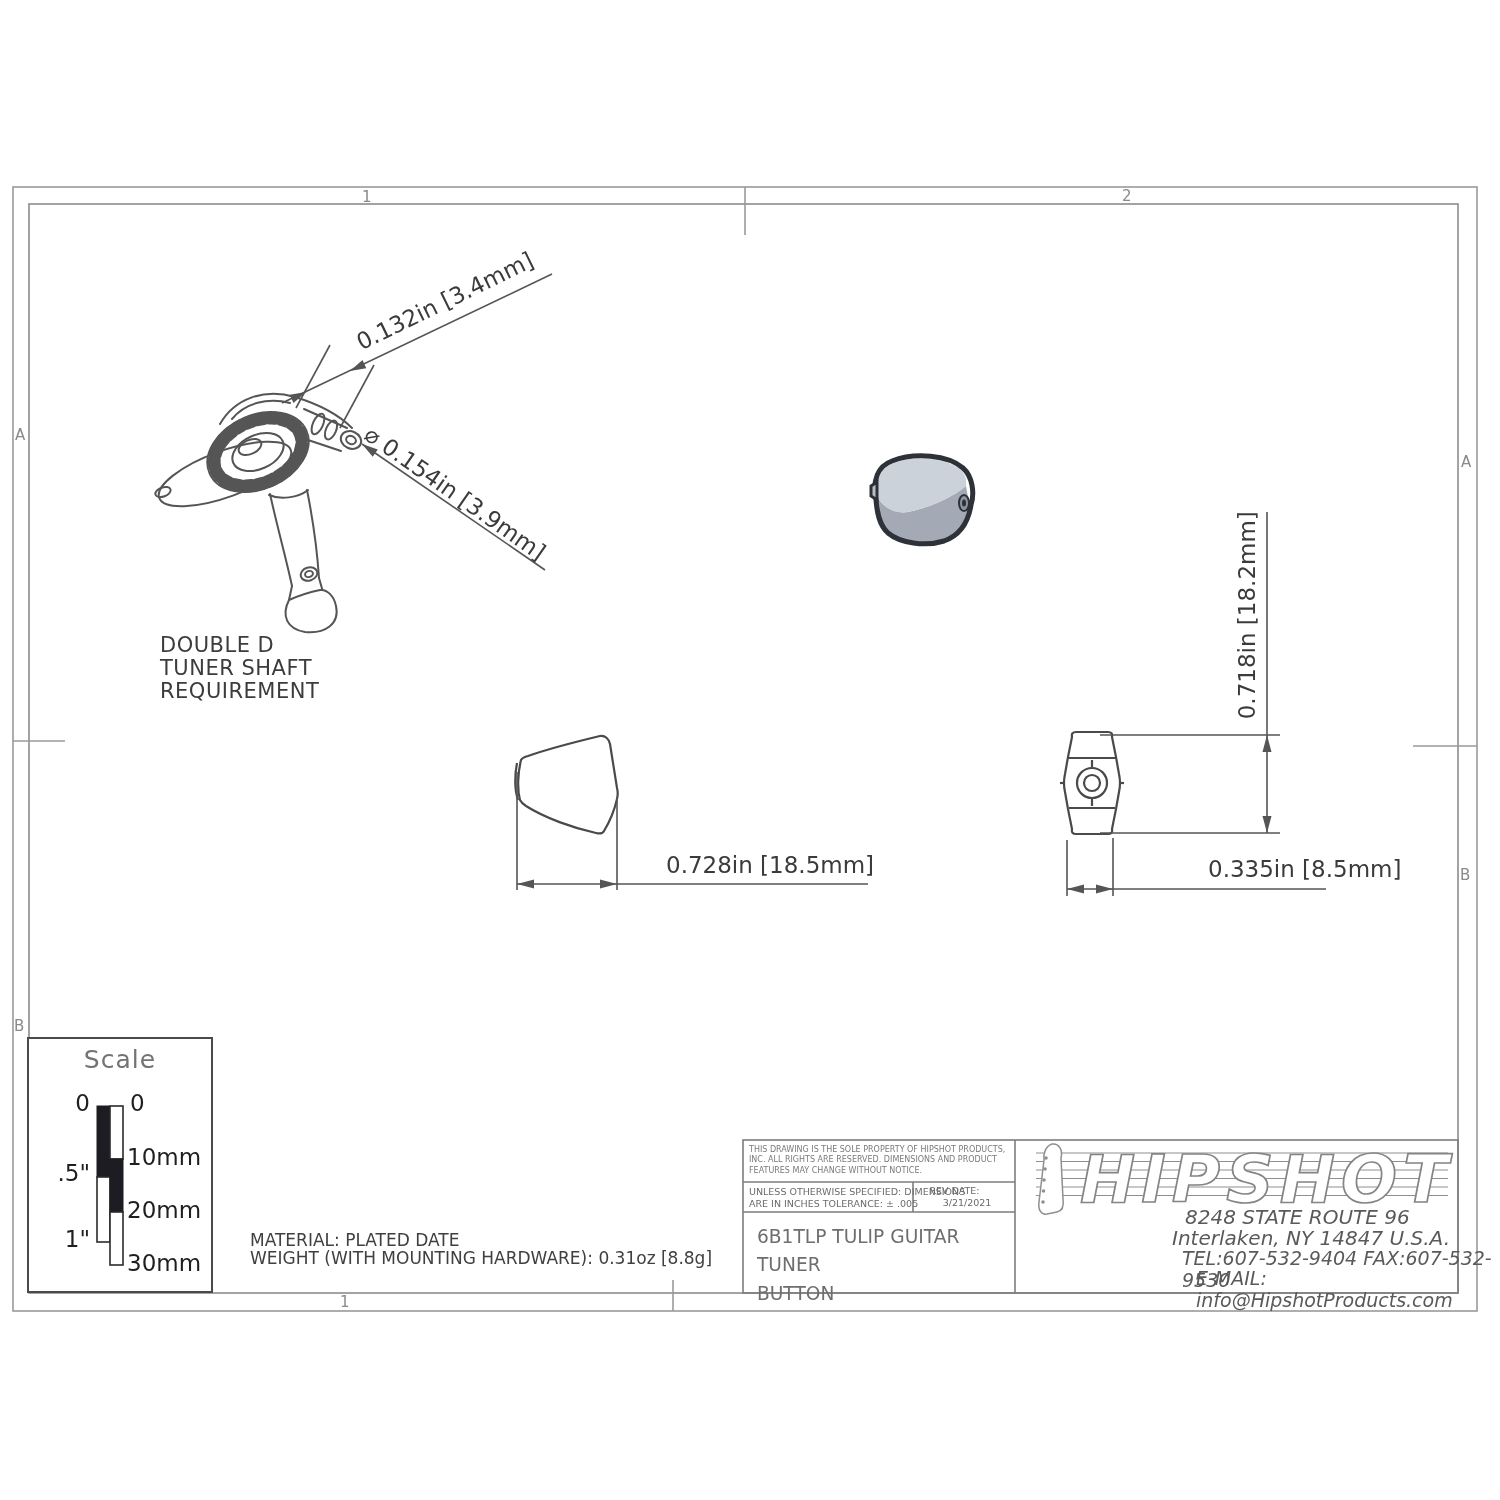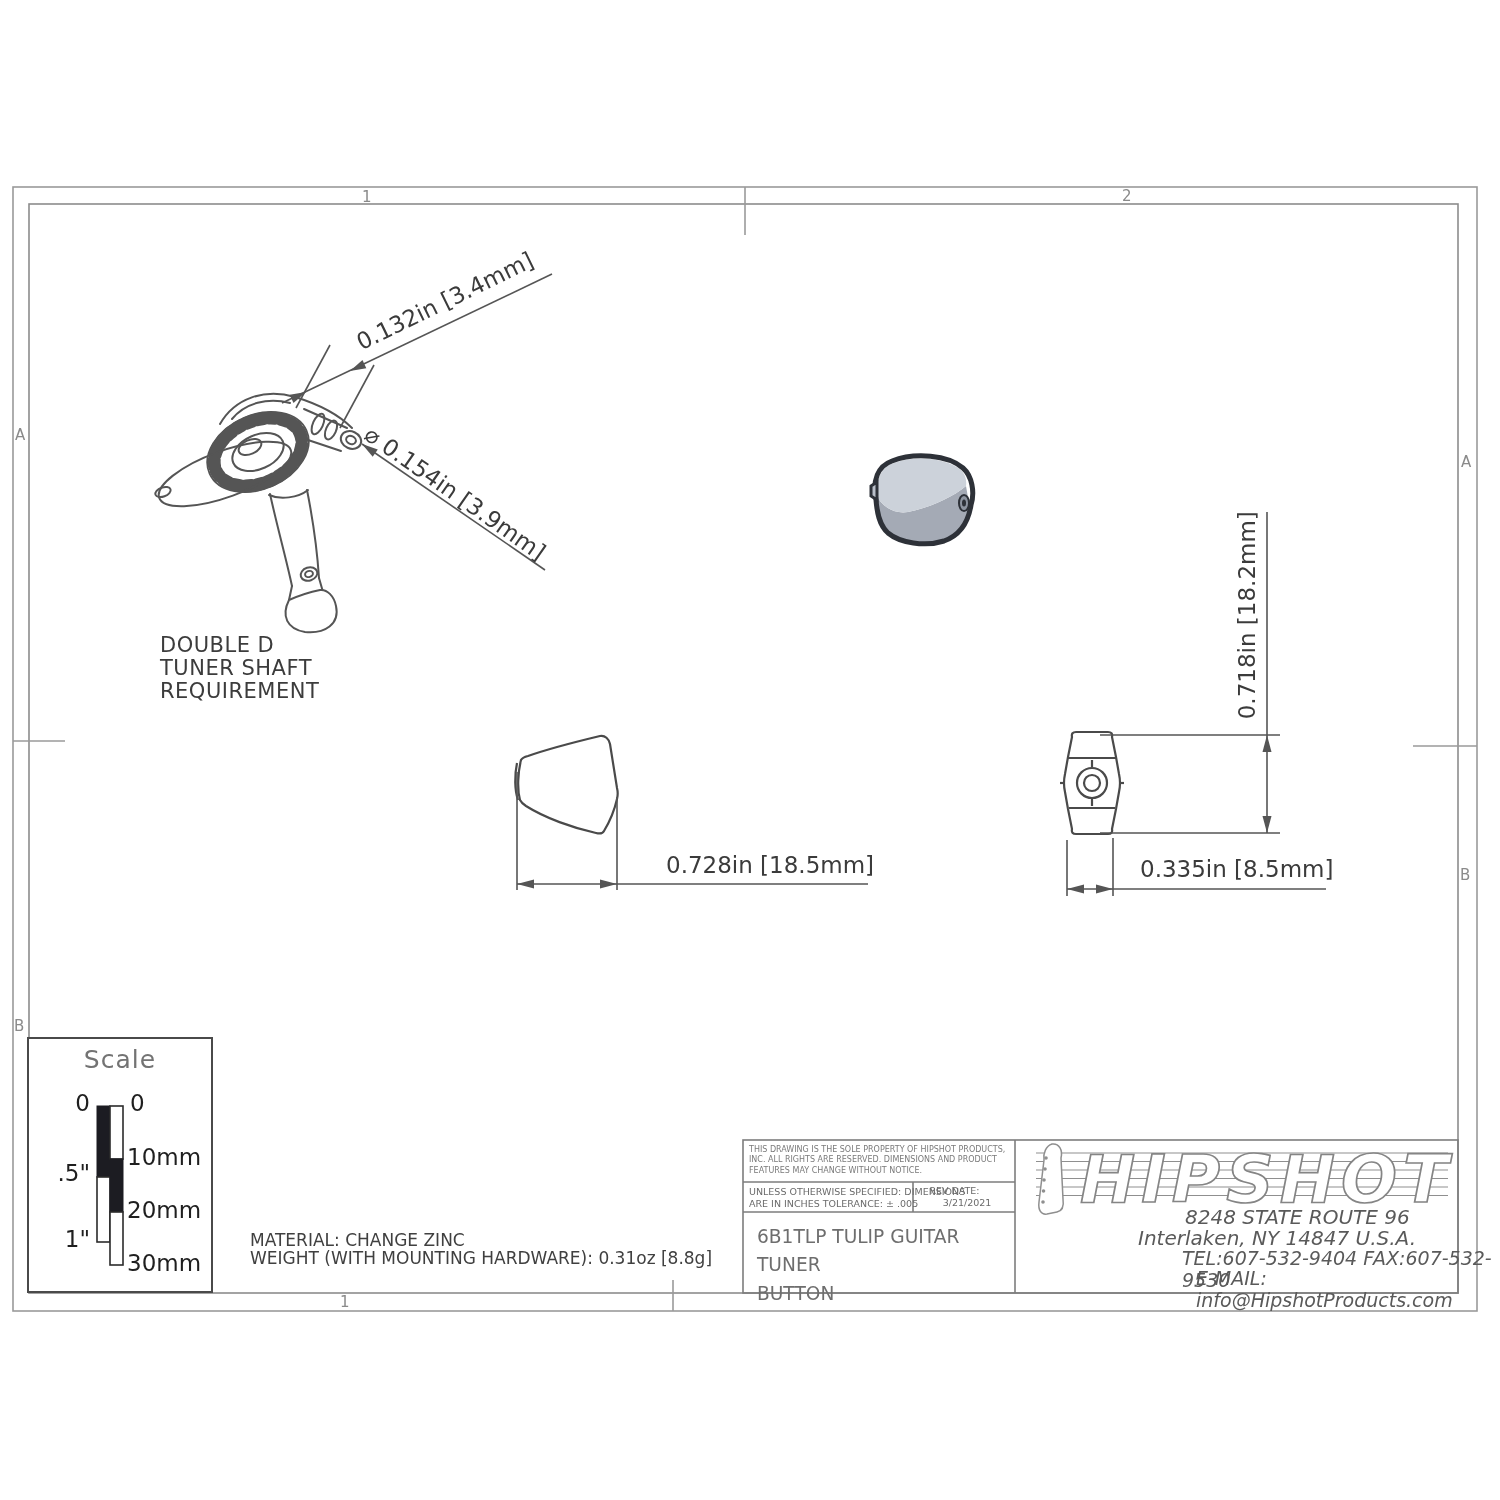--- a/index.html
+++ b/index.html
@@ -168,45 +168,45 @@
 <div class="t zone" style="left:1122px;top:188px;">2</div>
 <div class="t zone" style="left:340px;top:1294px;">1</div>
 <div class="t zone" style="left:15px;top:427px;">A</div>
 <div class="t zone" style="left:14px;top:1018px;">B</div>
 <div class="t zone" style="left:1461px;top:454px;">A</div>
 <div class="t zone" style="left:1460px;top:867px;">B</div>
 
 <div class="t dim ctr rot" style="left:305px;top:288px;width:280px;transform:rotate(-26deg);">0.132in [3.4mm]</div>
 <div class="t dim ctr rot" style="left:295px;top:480px;width:320px;transform:rotate(35deg);">⌀ 0.154in [3.9mm]</div>
 <div class="t dim" style="left:666px;top:852px;">0.728in [18.5mm]</div>
-<div class="t dim" style="left:1140px;top:856px;">0.335in [8.5mm]</div>
+<div class="t dim" style="left:1208px;top:856px;">0.335in [8.5mm]</div>
 <div class="t dim ctr rot" style="left:1137px;top:602px;width:220px;transform:rotate(-90deg);">0.718in [18.2mm]</div>
 
 <div class="t note" style="left:160px;top:634px;">DOUBLE D
 TUNER SHAFT
 REQUIREMENT</div>
 
 <div class="t scale-title ctr" style="left:28px;top:1046px;width:184px;">Scale</div>
 <div class="t scale-lab" style="left:58px;top:1090px;width:32px;text-align:right;">0</div>
 <div class="t scale-lab" style="left:46px;top:1160px;width:44px;text-align:right;">.5"</div>
 <div class="t scale-lab" style="left:52px;top:1226px;width:38px;text-align:right;">1"</div>
 <div class="t scale-lab" style="left:130px;top:1090px;">0</div>
 <div class="t scale-lab" style="left:127px;top:1144px;">10mm</div>
 <div class="t scale-lab" style="left:127px;top:1197px;">20mm</div>
 <div class="t scale-lab" style="left:127px;top:1250px;">30mm</div>
 
-<div class="t mat" style="left:250px;top:1231px;">MATERIAL: CHANGE ZINC</div>
+<div class="t mat" style="left:250px;top:1231px;">MATERIAL: PLATED DATE</div>
 <div class="t mat" style="left:250px;top:1249px;">WEIGHT (WITH MOUNTING HARDWARE): 0.31oz [8.8g]</div>
 
 <div class="t legal" style="left:749px;top:1145px;width:258px;">THIS DRAWING IS THE SOLE PROPERTY OF HIPSHOT PRODUCTS, INC. ALL RIGHTS ARE RESERVED. DIMENSIONS AND PRODUCT FEATURES MAY CHANGE WITHOUT NOTICE.</div>
 <div class="t spec" style="left:749px;top:1186px;">UNLESS OTHERWISE SPECIFIED: DIMENSIONS</div>
 <div class="t spec" style="left:749px;top:1198px;">ARE IN INCHES TOLERANCE:  ± .005</div>
 <div class="t rev" style="left:913px;top:1186px;width:83px;">REV DATE:</div>
 <div class="t rev" style="left:913px;top:1198px;width:108px;">3/21/2021</div>
 <div class="t part-title" style="left:757px;top:1222px;width:290px;">6B1TLP TULIP GUITAR TUNER
 BUTTON</div>
 
 <div class="t addr" style="left:1185px;top:1206px;font-size:20px;">8248 STATE ROUTE 96</div>
-<div class="t addr" style="left:1138px;top:1227px;font-size:20px;">Interlaken, NY 14847 U.S.A.</div>
+<div class="t addr" style="left:1172px;top:1227px;font-size:20px;">Interlaken, NY 14847 U.S.A.</div>
 <div class="t addr" style="left:1182px;top:1248px;">TEL:607-532-9404 FAX:607-532-9530</div>
 <div class="t addr" style="left:1196px;top:1268px;">E-MAIL: info@HipshotProducts.com</div>
 
 </div>
 
 </body></html>

